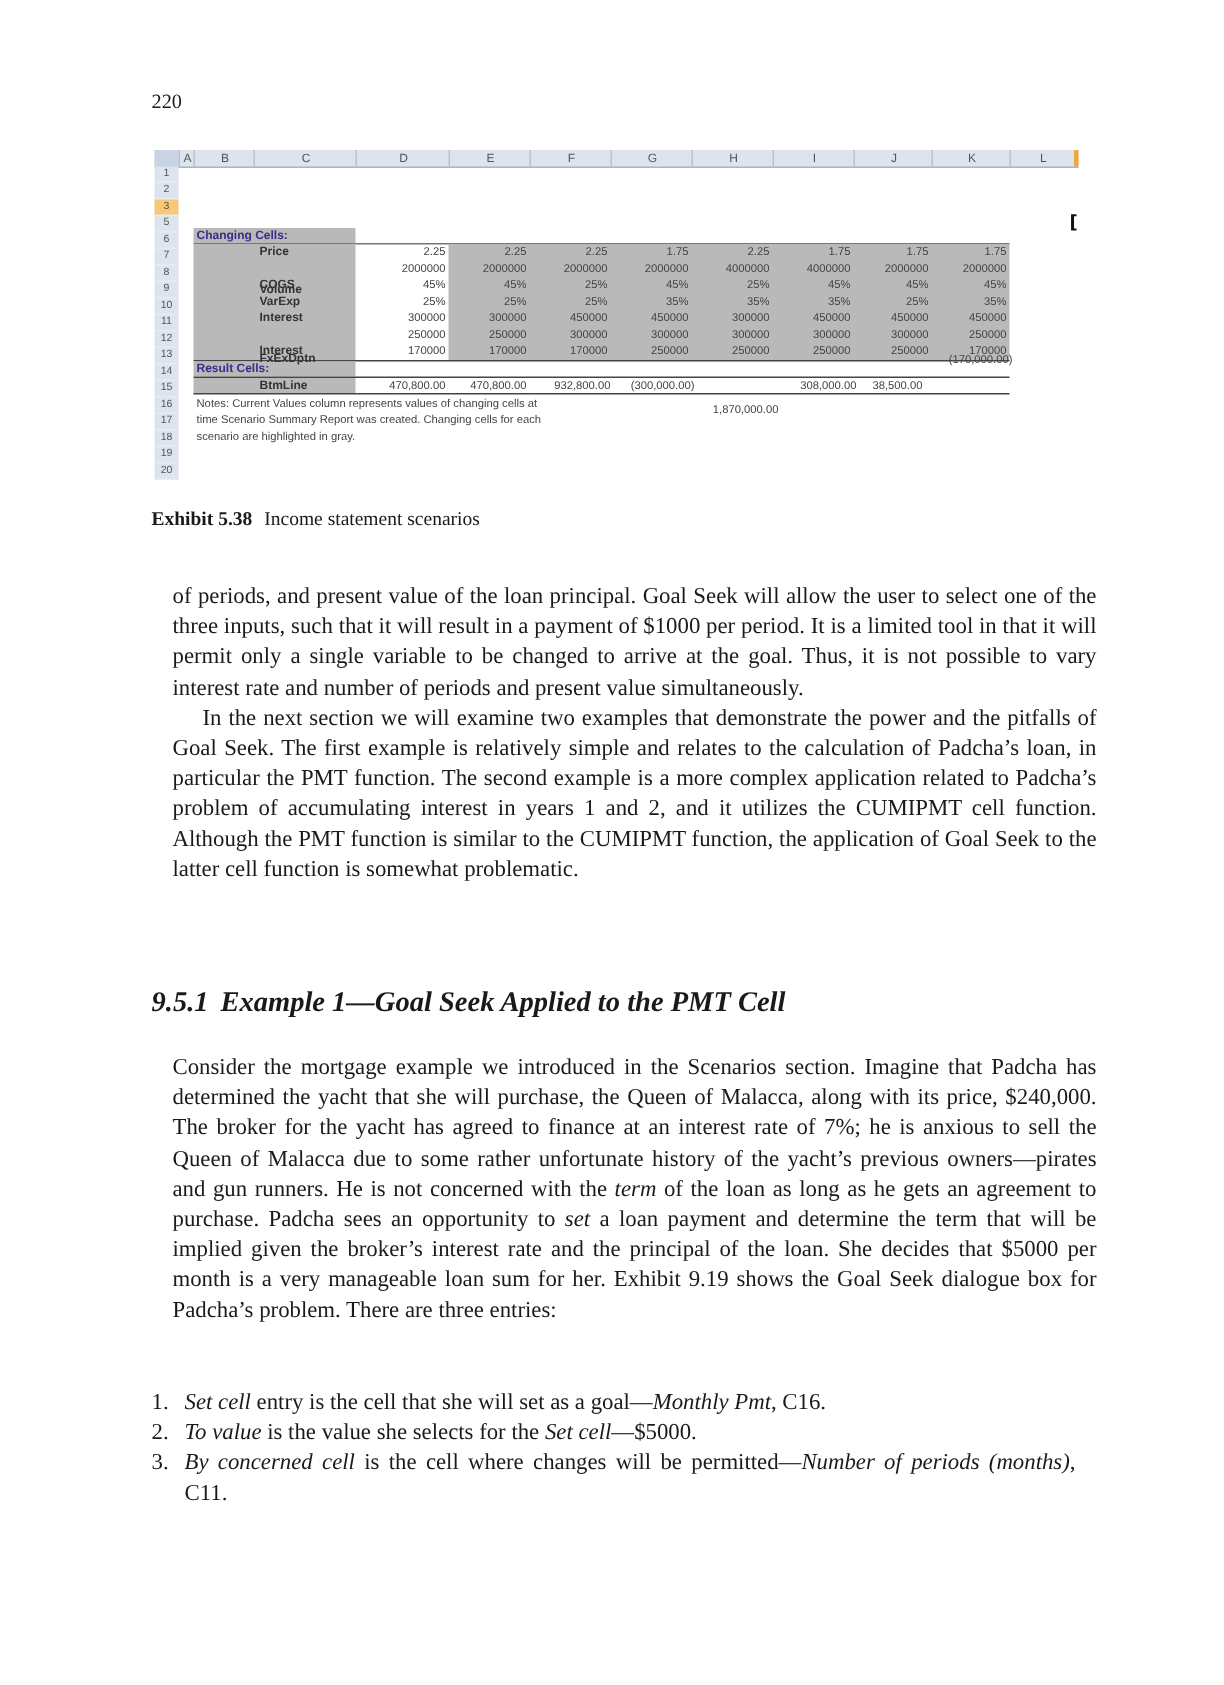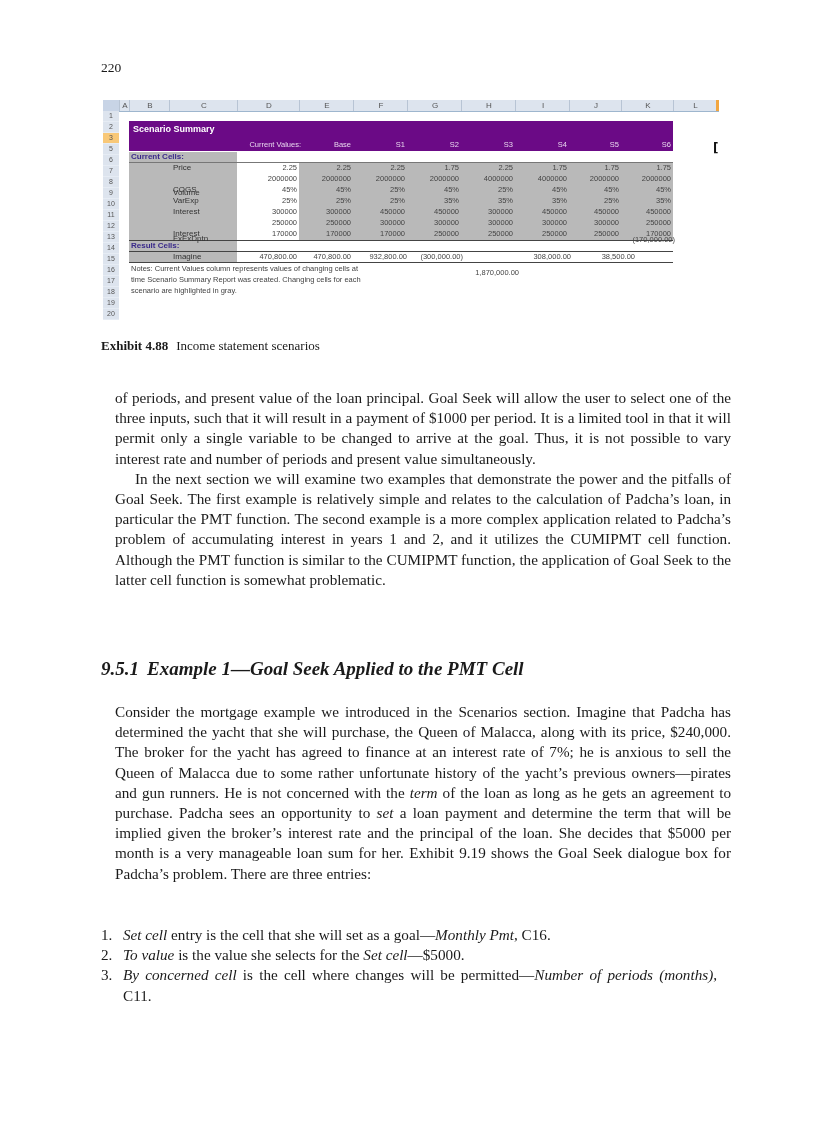--- a/index.html
+++ b/index.html
@@ -24,21 +24,21 @@
   .rowhdr { position: absolute; left: 0; width: 16px; height: 10px; line-height: 10px; text-align: center;
             background: #dde4ee; color: #555; font-size: 7px; border-bottom: 1px solid #e6ecf4; }
   .rowhdr.sel { background: #f8c878; }
 
   .purple { position: absolute; left: 26px; top: 21px; width: 544px; height: 30px; background: #6b0a86; color: #fff; }
   .purple .title { position: absolute; left: 4px; top: 3px; font-weight: bold; font-size: 9px; }
   .purple .hcell { position: absolute; top: 19px; width: 52px; text-align: right; font-size: 7.5px; color: #e8d6ee; }
 
   .grey { background: #b9b9b9; }
   .section-label { position: absolute; left: 28px; font-weight: bold; color: #3a2a8a; font-size: 8px; }
-  .row-label { position: absolute; left: 70px; font-weight: normal; color: #333; font-size: 8px; }
+  .row-label { position: absolute; left: 70px; font-weight: bold; color: #333; font-size: 8px; }
   .cell { position: absolute; width: 52px; text-align: right; font-size: 7.5px; color: #444; }
   .sep { position: absolute; left: 26px; width: 544px; height: 1px; background: #444; }
   .btm { position: absolute; font-size: 7.5px; color: #444; text-align: right; width: 60px; }
   .notes { position: absolute; left: 28px; font-size: 7.5px; color: #444; line-height: 10px; }
 
   .bracket { position: absolute; left: 610px; top: 41px; font-family: "DejaVu Sans", sans-serif; font-weight: bold; font-size: 12px; color: #111; }
 
   .caption { position: absolute; top: 338px; left: 101px; font-size: 13px; }
   .caption b { margin-right: 8px; }
 
@@ -93,43 +93,32 @@
   <div class="rowhdr" style="top:121px">12</div>
   <div class="rowhdr" style="top:132px">13</div>
   <div class="rowhdr" style="top:143px">14</div>
   <div class="rowhdr" style="top:154px">15</div>
   <div class="rowhdr" style="top:165px">16</div>
   <div class="rowhdr" style="top:176px">17</div>
   <div class="rowhdr" style="top:187px">18</div>
   <div class="rowhdr" style="top:198px">19</div>
   <div class="rowhdr" style="top:209px">20</div>
 
-  <div class="purple">
-    <span class="title">Scenario Summary</span>
-    <span class="hcell" style="left:100px;width:72px">Current Values:</span>
-    <span class="hcell" style="left:170px">Base</span>
-    <span class="hcell" style="left:224px">S1</span>
-    <span class="hcell" style="left:278px">S2</span>
-    <span class="hcell" style="left:332px">S3</span>
-    <span class="hcell" style="left:386px">S4</span>
-    <span class="hcell" style="left:438px">S5</span>
-    <span class="hcell" style="left:490px">S6</span>
-  </div>
 
   <div class="grey" style="position:absolute;left:26px;top:52px;width:108px;height:10px"></div>
   <div class="sep" style="top:62px;background:#777"></div>
   <div class="grey" style="position:absolute;left:26px;top:63px;width:108px;height:77px"></div>
   <div class="grey" style="position:absolute;left:196px;top:63px;width:374px;height:77px"></div>
   <div class="sep" style="top:140px"></div>
   <div class="grey" style="position:absolute;left:26px;top:141px;width:108px;height:10px"></div>
   <div class="sep" style="top:151px"></div>
   <div class="grey" style="position:absolute;left:26px;top:152px;width:108px;height:10px"></div>
   <div class="sep" style="top:162px"></div>
 
-  <span class="section-label" style="top:52px">Current Cells:</span>
+  <span class="section-label" style="top:52px">Changing Cells:</span>
 
   <span class="row-label" style="top:63px">Price</span>
   <span class="cell" style="top:63px;left:142px">2.25</span>
   <span class="cell" style="top:63px;left:196px">2.25</span>
   <span class="cell" style="top:63px;left:250px">2.25</span>
   <span class="cell" style="top:63px;left:304px">1.75</span>
   <span class="cell" style="top:63px;left:358px">2.25</span>
   <span class="cell" style="top:63px;left:412px">1.75</span>
   <span class="cell" style="top:63px;left:464px">1.75</span>
   <span class="cell" style="top:63px;left:516px">1.75</span>
@@ -189,39 +178,39 @@
   <span class="cell" style="top:129px;left:196px">170000</span>
   <span class="cell" style="top:129px;left:250px">170000</span>
   <span class="cell" style="top:129px;left:304px">250000</span>
   <span class="cell" style="top:129px;left:358px">250000</span>
   <span class="cell" style="top:129px;left:412px">250000</span>
   <span class="cell" style="top:129px;left:464px">250000</span>
   <span class="cell" style="top:129px;left:516px">170000</span>
 
   <span class="section-label" style="top:141px">Result Cells:</span>
 
-  <span class="row-label" style="top:152px">Imagine</span>
+  <span class="row-label" style="top:152px">BtmLine</span>
   <span class="btm" style="top:152px;left:134px">470,800.00</span>
   <span class="btm" style="top:152px;left:188px">470,800.00</span>
   <span class="btm" style="top:152px;left:244px">932,800.00</span>
   <span class="btm" style="top:152px;left:300px">(300,000.00)</span>
   <span class="btm" style="top:168px;left:356px">1,870,000.00</span>
   <span class="btm" style="top:152px;left:408px">308,000.00</span>
-  <span class="btm" style="top:152px;left:472px">38,500.00</span>
+  <span class="btm" style="top:152px;left:452px">38,500.00</span>
   <span class="btm" style="top:135px;left:512px">(170,000.00)</span>
 
   <span class="notes" style="top:164px">Notes:  Current Values column represents values of changing cells at</span>
   <span class="notes" style="top:175px">time Scenario Summary Report was created.  Changing cells for each</span>
   <span class="notes" style="top:186px">scenario are highlighted in gray.</span>
 
   <span class="bracket">[</span>
 </div>
 
 <div class="caption">
-  <b>Exhibit 4.88</b><span>Income statement scenarios</span>
+  <b>Exhibit 5.38</b><span>Income statement scenarios</span>
 </div>
 
 <div class="body-text" style="top:388px">
   <p>of periods, and present value of the loan principal. Goal Seek will allow the user to select one of the three inputs, such that it will result in a payment of $1000 per period. It is a limited tool in that it will permit only a single variable to be changed to arrive at the goal. Thus, it is not possible to vary interest rate and number of periods and present value simultaneously.</p>
   <p class="indent">In the next section we will examine two examples that demonstrate the power and the pitfalls of Goal Seek. The first example is relatively simple and relates to the calculation of Padcha’s loan, in particular the PMT function. The second example is a more complex application related to Padcha’s problem of accumulating interest in years 1 and 2, and it utilizes the CUMIPMT cell function. Although the PMT function is similar to the CUMIPMT function, the application of Goal Seek to the latter cell function is somewhat problematic.</p>
 </div>
 
 <div class="section-heading">
   <span class="secnum">9.5.1</span><span>Example 1—Goal Seek Applied to the PMT Cell</span>
 </div>

